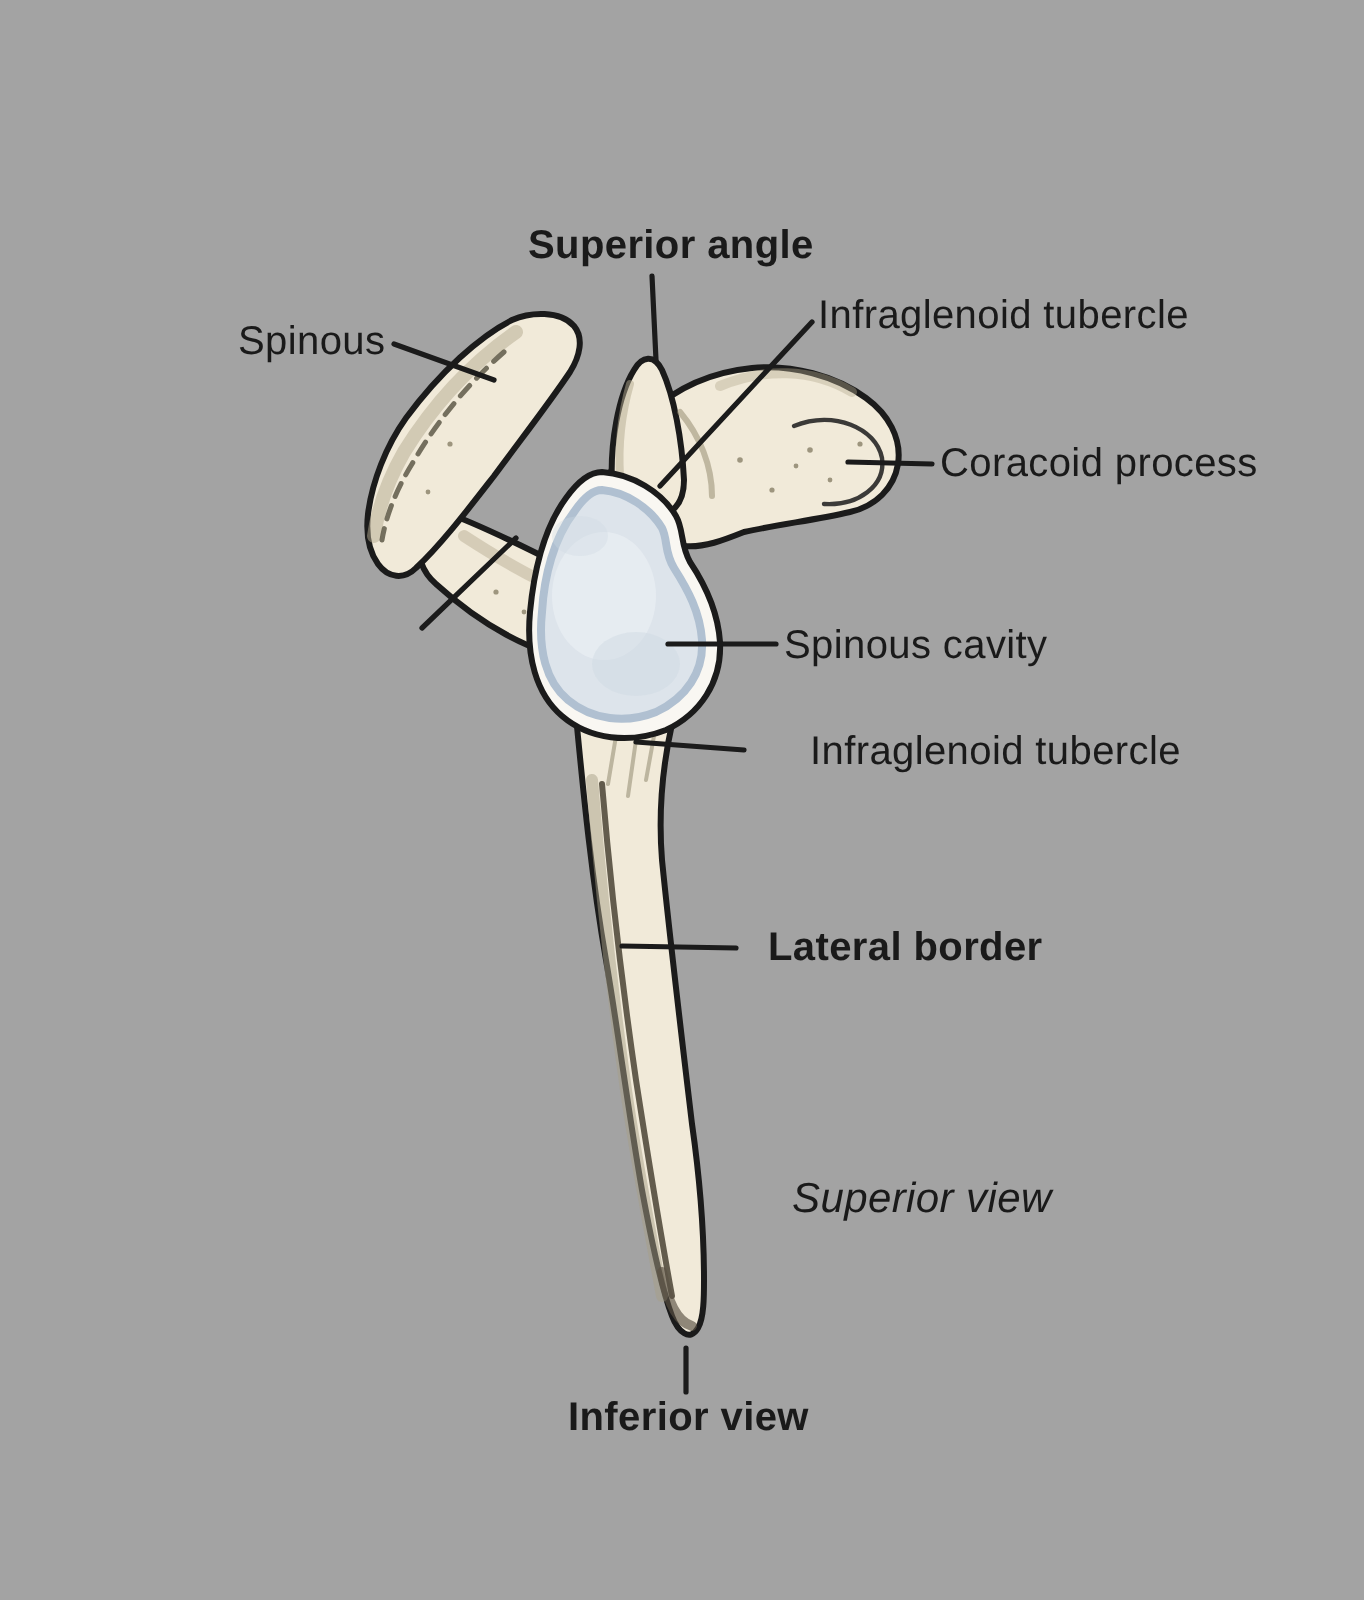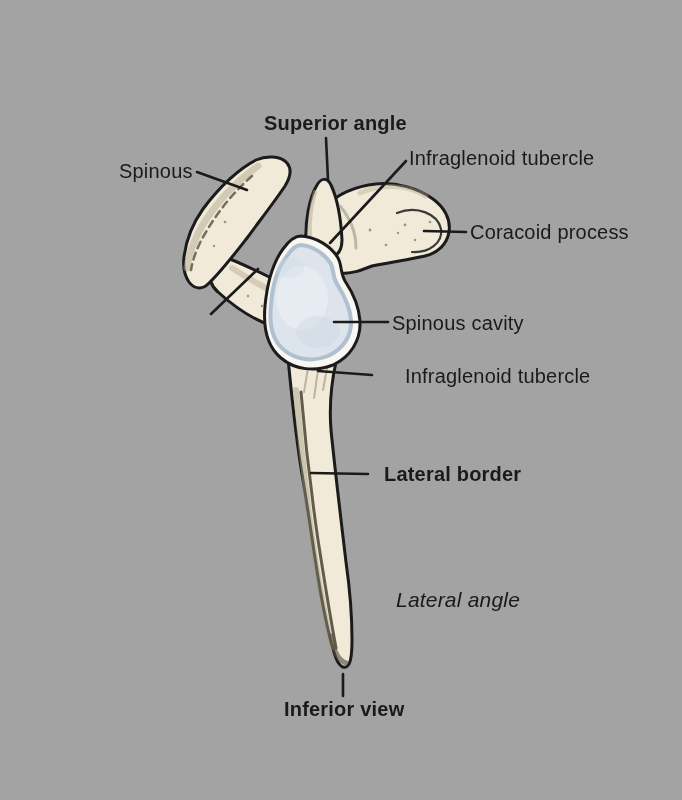--- a/index.html
+++ b/index.html
@@ -143,16 +143,16 @@
     </g>
   </svg>
 
   <div class="label bold" style="left:264px; top:112px;">Superior angle</div>
   <div class="label" style="left:119px; top:160px;">Spinous</div>
   <div class="label" style="left:409px; top:147px;">Infraglenoid tubercle</div>
   <div class="label" style="left:470px; top:221px;">Coracoid process</div>
   <div class="label" style="left:392px; top:312px;">Spinous cavity</div>
   <div class="label" style="left:377px; top:365px;margin-left:28px;">Infraglenoid tubercle</div>
   <div class="label bold" style="left:384px; top:463px;">Lateral border</div>
-  <div class="label italic" style="left:396px; top:589px;">Lateral angle</div>
+  <div class="label italic" style="left:396px; top:589px;">Superior view</div>
   <div class="label bold" style="left:284px; top:698px;">Inferior view</div>
 
 </div>
 
 </body></html>

